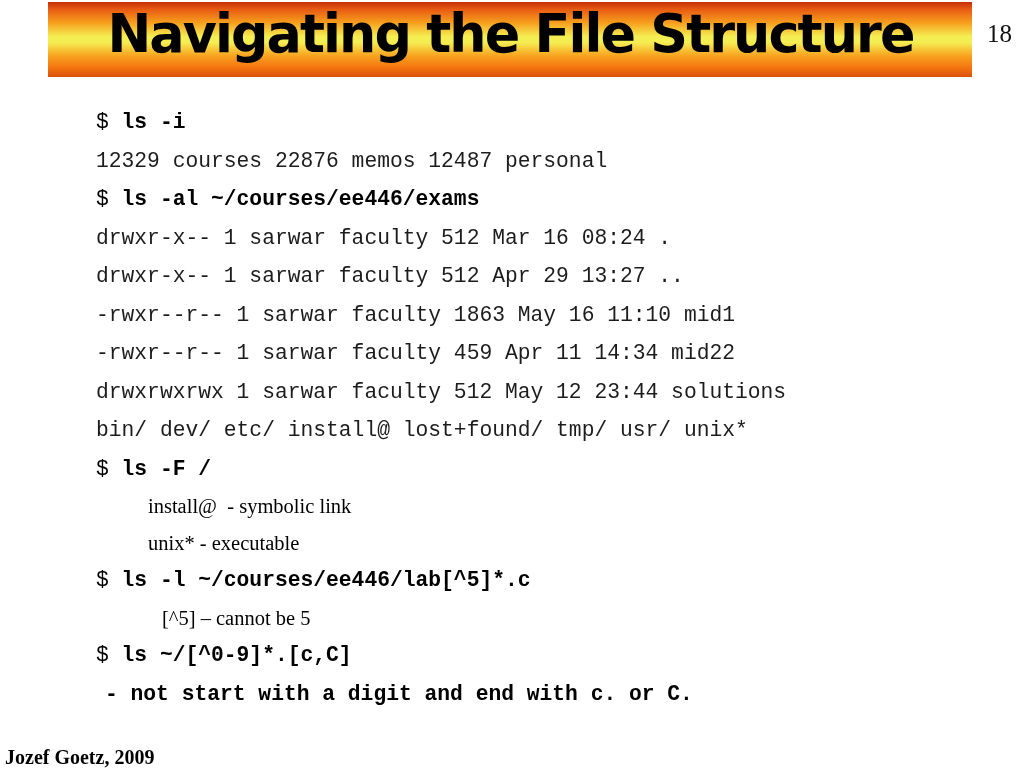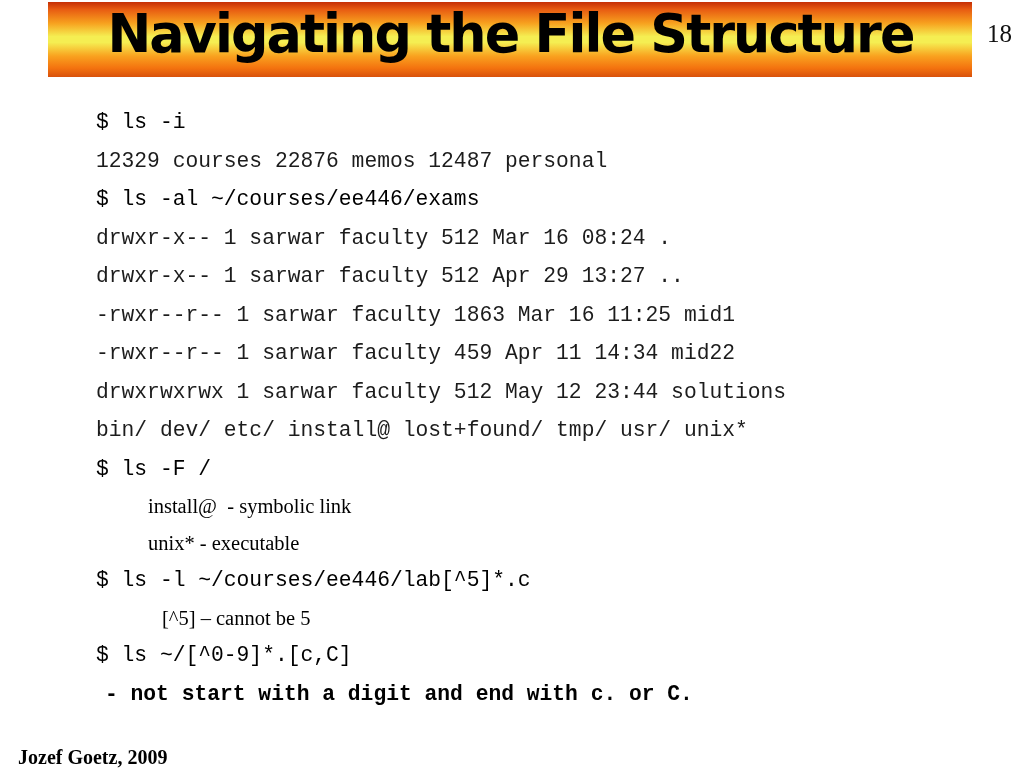--- a/index.html
+++ b/index.html
@@ -54,38 +54,38 @@
     width: 880px;
   }
   .line {
     font-family: "Liberation Mono", monospace;
     font-size: 21.3px;
     line-height: 38.5px;
     white-space: pre;
     color: #000000;
   }
   .line.cmd .prompt { font-weight: normal; }
-  .line.cmd .cmdtext { font-weight: normal; }
+  .line.cmd .cmdtext { font-weight: bold; }
   .line.out { color: #1c1c1c; }
   .line.note {
     font-family: "Liberation Serif", serif;
     font-size: 20.5px;
     line-height: 36.5px;
     padding-left: 52px;
     color: #000000;
   }
   .line.note.deep { padding-left: 66px; }
   .line.emph {
     font-weight: bold;
     padding-left: 9px;
   }
 
   .footer {
     position: absolute;
-    left: 18px; top: 746px;
+    left: 5px; top: 746px;
     font-family: "Liberation Serif", serif;
     font-weight: bold;
     font-size: 20px;
     color: #000000;
   }
 </style>
 </head>
 <body>
 
 <div class="slide">
@@ -101,21 +101,21 @@
     <div class="line cmd"><span class="prompt">$ </span><span class="cmdtext">ls -i</span></div>
 
     <div class="line out"><span>12329 courses 22876 memos 12487 personal</span></div>
 
     <div class="line cmd"><span class="prompt">$ </span><span class="cmdtext">ls -al ~/courses/ee446/exams</span></div>
 
     <div class="line out"><span>drwxr-x-- 1 sarwar faculty 512 Mar 16 08:24 .</span></div>
 
     <div class="line out"><span>drwxr-x-- 1 sarwar faculty 512 Apr 29 13:27 ..</span></div>
 
-    <div class="line out"><span>-rwxr--r-- 1 sarwar faculty 1863 Mar 16 11:25 mid1</span></div>
+    <div class="line out"><span>-rwxr--r-- 1 sarwar faculty 1863 May 16 11:10 mid1</span></div>
 
     <div class="line out"><span>-rwxr--r-- 1 sarwar faculty 459 Apr 11 14:34 mid22</span></div>
 
     <div class="line out"><span>drwxrwxrwx 1 sarwar faculty 512 May 12 23:44 solutions</span></div>
 
     <div class="line out"><span>bin/ dev/ etc/ install@ lost+found/ tmp/ usr/ unix*</span></div>
 
     <div class="line cmd"><span class="prompt">$ </span><span class="cmdtext">ls -F /</span></div>
 
     <div class="line note"><span>install@  - symbolic link</span></div>

